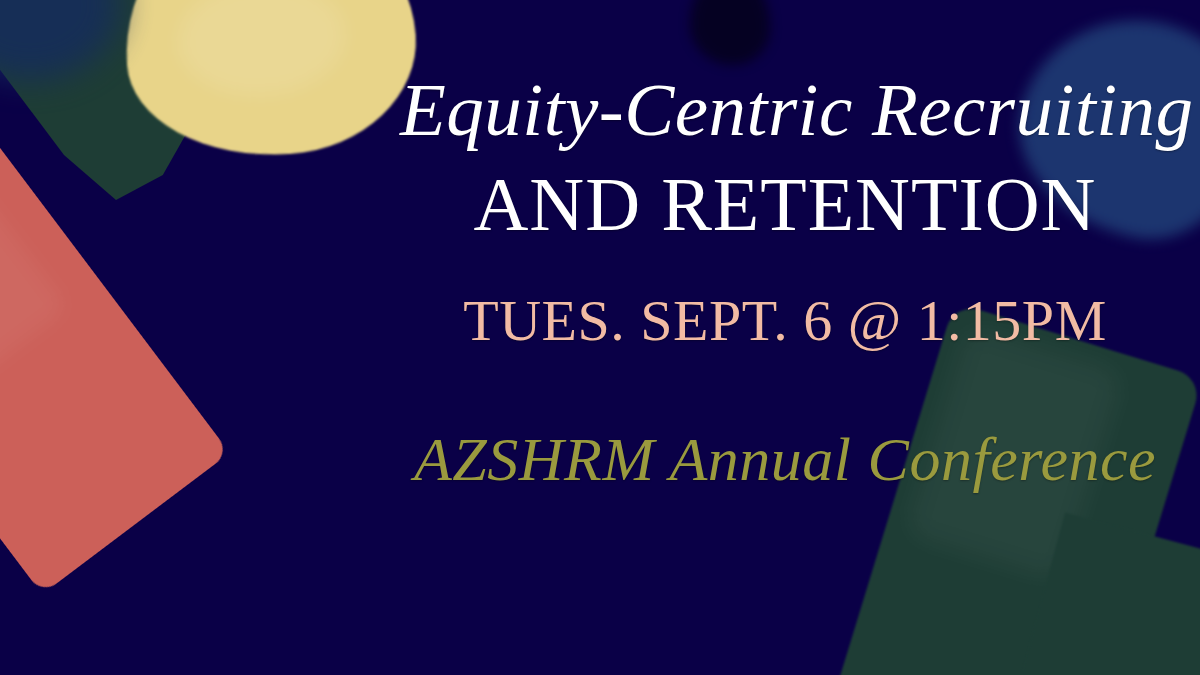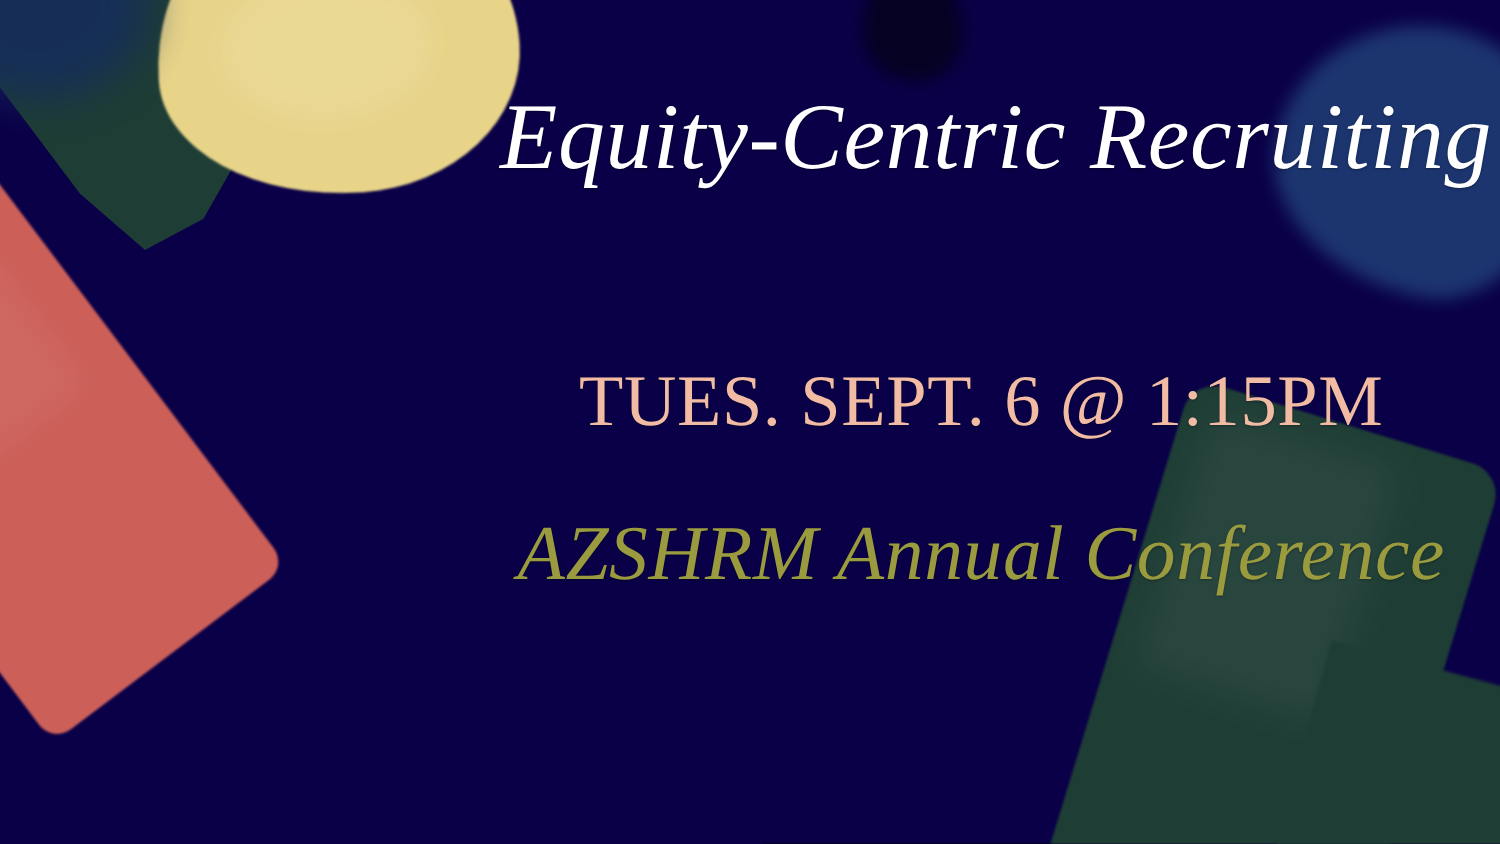--- a/index.html
+++ b/index.html
@@ -197,21 +197,21 @@
     top: 292px;
     font-style: normal;
     font-weight: 400;
     font-size: 58px;
     color: #F2BBA4;
     letter-spacing: 0.5px;
     text-shadow: 0 1px 2px rgba(0,0,0,0.30);
   }
 
   .subtitle-line {
-    top: 412px;
+    top: 428px;
     font-style: italic;
     font-weight: 400;
     font-size: 62px;
     color: #9A9A3E;
     letter-spacing: 0.5px;
     text-shadow: 0 1px 2px rgba(0,0,0,0.30);
   }
 </style>
 </head>
 <body>
@@ -224,17 +224,18 @@
     <div class="shape-salmon-band"></div>
     <div class="shape-blue-corner"></div>
     <div class="shape-blue-blob"></div>
     <div class="shape-dark-blotch"></div>
     <div class="shape-green-band"></div>
     <div class="shape-green-corner"></div>
   </div>
 
   <div class="text-block">
     <div class="line title-script">Equity-Centric Recruiting</div>
+    <div class="line title-caps">AND RETENTION</div>
     <div class="line date-line">TUES. SEPT. 6 @ 1:15PM</div>
     <div class="line subtitle-line">AZSHRM Annual Conference</div>
   </div>
 
 </div>
 
 </body></html>

